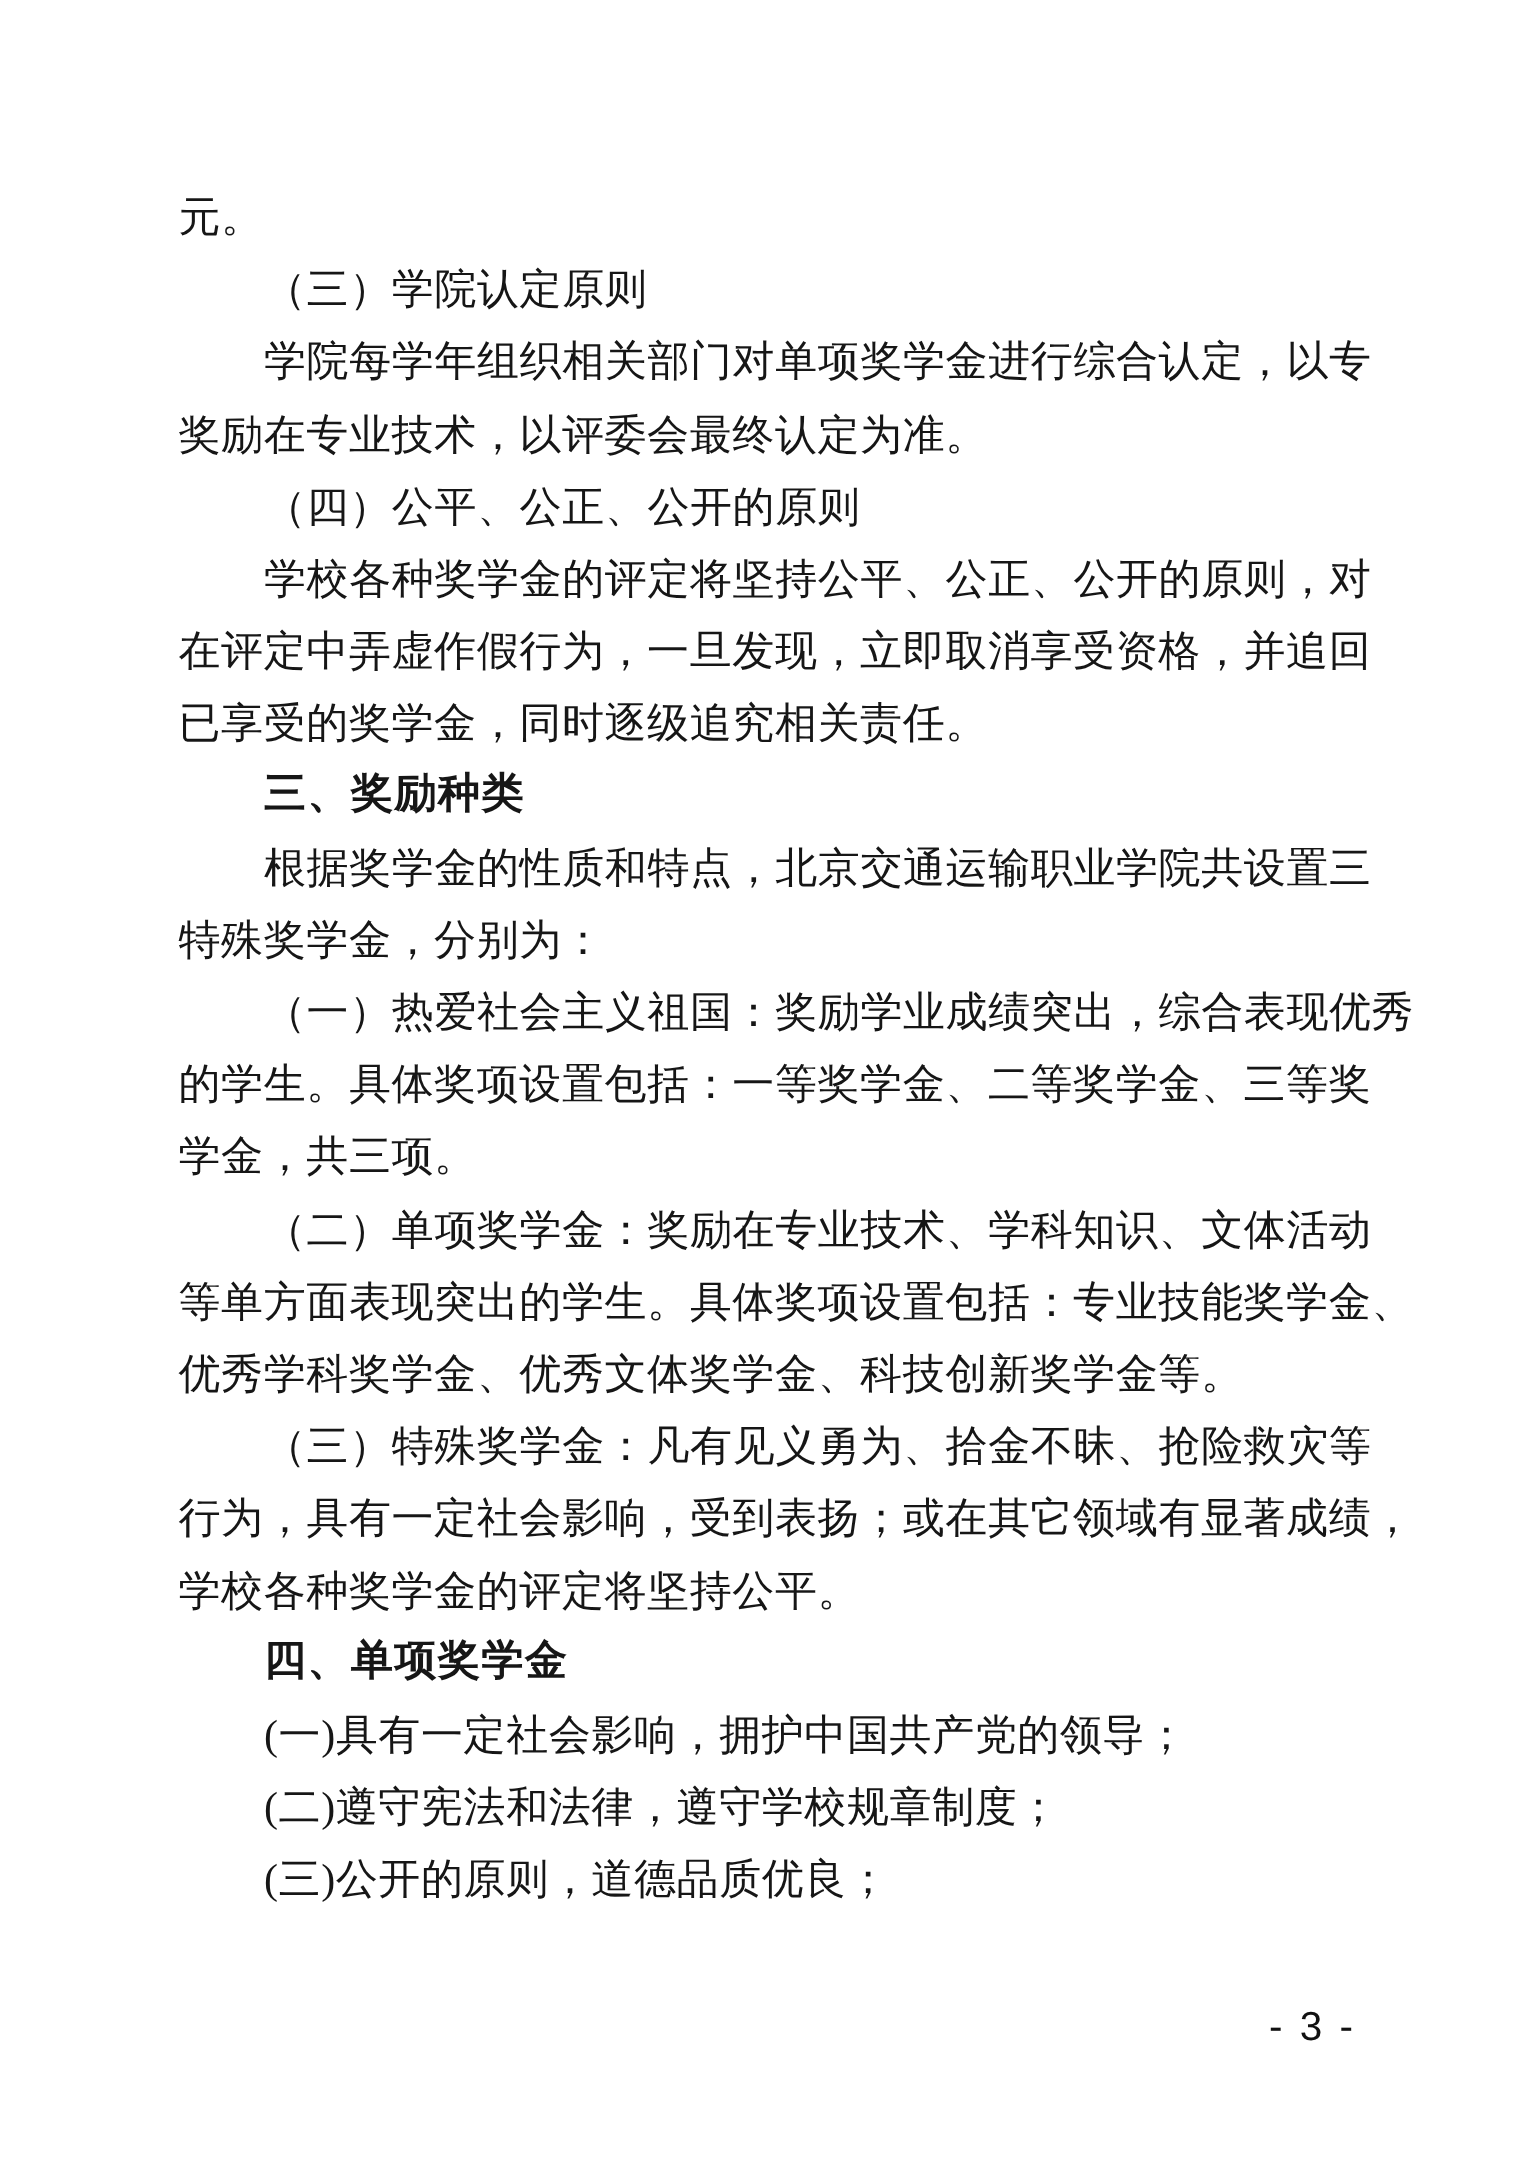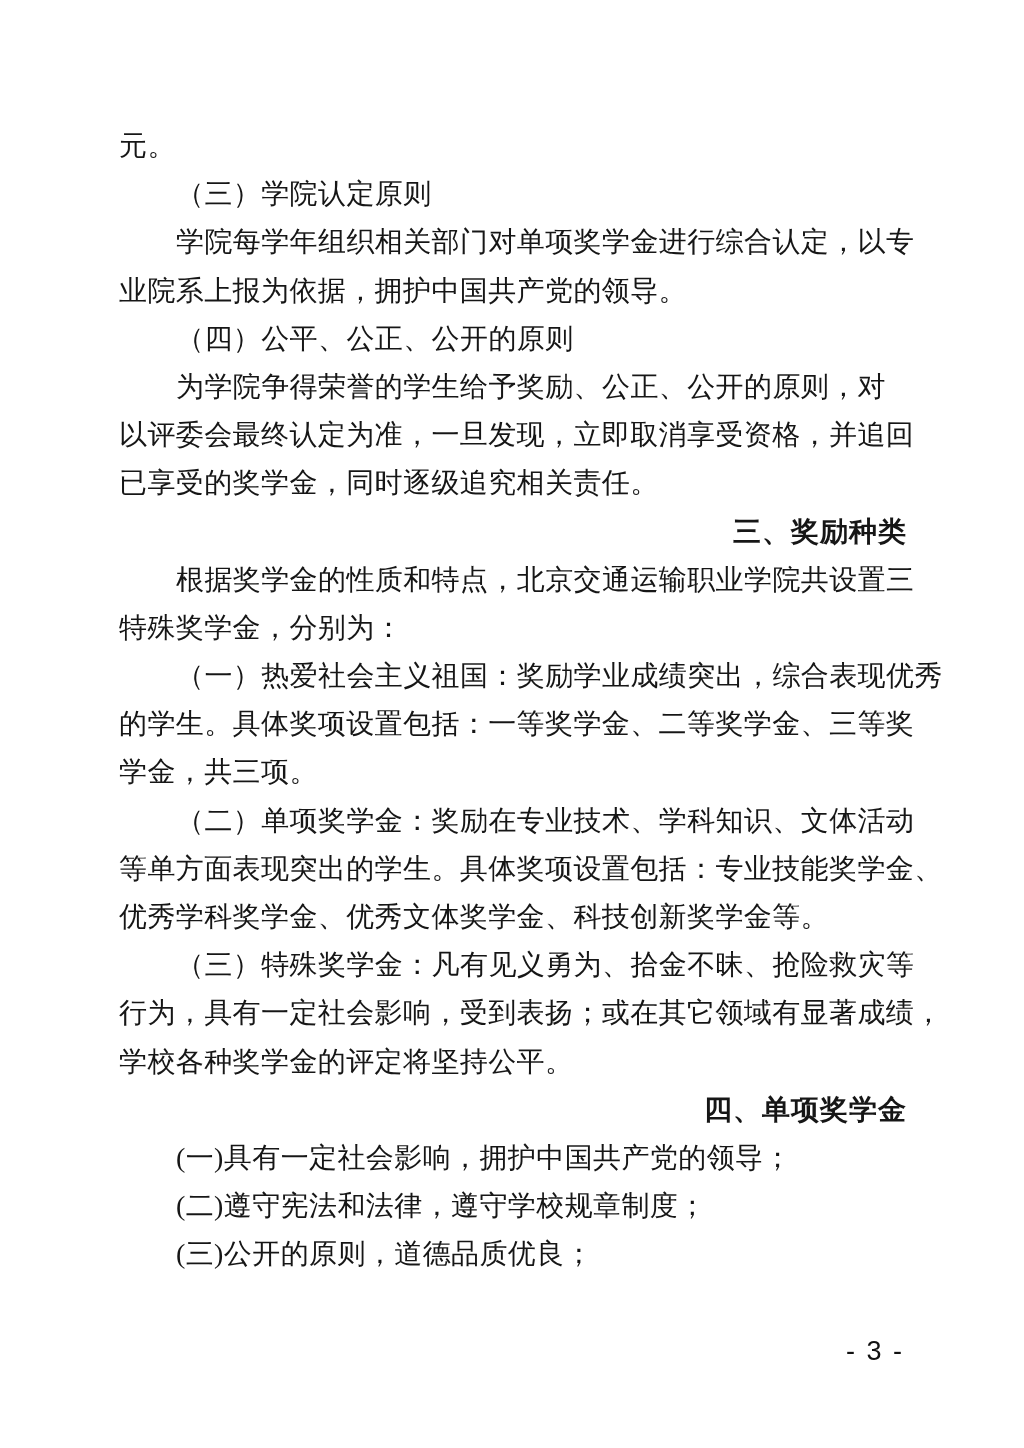--- a/index.html
+++ b/index.html
@@ -32,46 +32,45 @@
     height: 48.2px;
     letter-spacing: 0.4px;
     white-space: nowrap;
     font-weight: 400;
   }
   .line.indent {
     text-indent: 57px;
   }
   .line.bold {
     font-weight: 700;
-    font-family: Liberation Sans, sans-serif;
+    font-family: Liberation Mono, monospace;
     letter-spacing: 1px;
-    text-align: right;
   }
   .page-number {
     position: absolute;
     right: 120px;
     top: 1336px;
     font-size: 27px;
     letter-spacing: 2px;
     font-family: "Liberation Sans", "DejaVu Sans", sans-serif;
     color: #111111;
   }
 </style>
 </head>
 <body>
 
 <div class="page">
   <div class="content" id="content">
       <div class="line">元。</div>
       <div class="line indent">（三）学院认定原则</div>
       <div class="line indent">学院每学年组织相关部门对单项奖学金进行综合认定，以专</div>
-      <div class="line">业院系上报为依据，拥护中国共产党的领导。</div>
+      <div class="line">奖励在专业技术，以评委会最终认定为准。</div>
       <div class="line indent">（四）公平、公正、公开的原则</div>
-      <div class="line indent">为学院争得荣誉的学生给予奖励、公正、公开的原则，对</div>
-      <div class="line">以评委会最终认定为准，一旦发现，立即取消享受资格，并追回</div>
+      <div class="line indent">学校各种奖学金的评定将坚持公平、公正、公开的原则，对</div>
+      <div class="line">在评定中弄虚作假行为，一旦发现，立即取消享受资格，并追回</div>
       <div class="line">已享受的奖学金，同时逐级追究相关责任。</div>
       <div class="line indent bold">三、奖励种类</div>
       <div class="line indent">根据奖学金的性质和特点，北京交通运输职业学院共设置三</div>
       <div class="line">特殊奖学金，分别为：</div>
       <div class="line indent">（一）热爱社会主义祖国：奖励学业成绩突出，综合表现优秀</div>
       <div class="line">的学生。具体奖项设置包括：一等奖学金、二等奖学金、三等奖</div>
       <div class="line">学金，共三项。</div>
       <div class="line indent">（二）单项奖学金：奖励在专业技术、学科知识、文体活动</div>
       <div class="line">等单方面表现突出的学生。具体奖项设置包括：专业技能奖学金、</div>
       <div class="line">优秀学科奖学金、优秀文体奖学金、科技创新奖学金等。</div>

